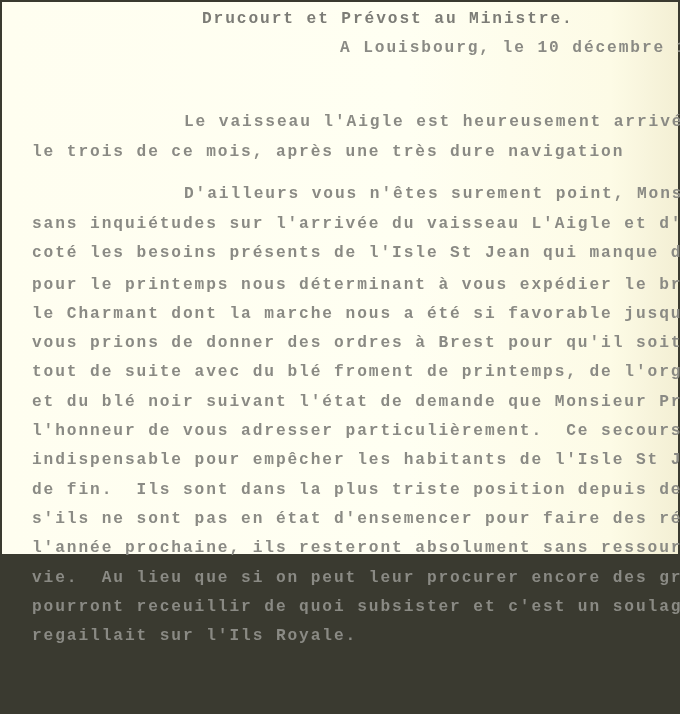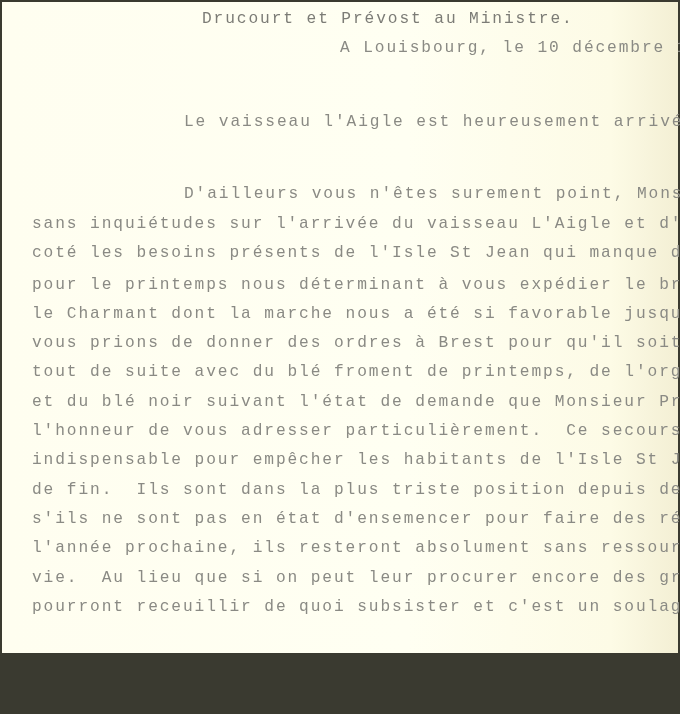--- a/index.html
+++ b/index.html
@@ -8,24 +8,25 @@
       background: #3a3a30;
     }
     body {
       width: 680px;
       height: 714px;
       overflow: hidden;
     }
     .page {
       position: relative;
       width: 676px;
-      height: 651px;
+      height: 552px;
       margin: 2px 0 0 2px;
       background: linear-gradient(to right, #fffef0 0%, #fffff2 60%, #fdfbe6 90%, #f3efd4 100%);
       box-sizing: border-box;
+      font-weight: bold;
     }
     .line {
       position: absolute;
       font-family: "Liberation Mono", "DejaVu Sans Mono", monospace;
       font-size: 16.2px;
       letter-spacing: 1.9px;
       color: #8a8a84;
       white-space: pre;
       line-height: 20px;
     }
@@ -33,29 +34,31 @@
   </style>
 </head>
 <body>
 
 <div class="page">
   <div class="line dark" style="left:200px; top:7px;">Drucourt et Prévost au Ministre.</div>
   <div class="line" style="left:338px; top:36px;">A Louisbourg, le 10 décembre 1757.</div>
 
 
   <div class="line" style="left:182px; top:110px;">Le vaisseau l'Aigle est heureusement arrivé ici</div>
+  <div class="line" style="left:30px; top:140px;">le trois de ce mois, après une très dure navigation</div>
 
   <div class="line" style="left:182px; top:182px;">D'ailleurs vous n'êtes surement point, Monseigneur,</div>
   <div class="line" style="left:30px; top:212px;">sans inquiétudes sur l'arrivée du vaisseau L'Aigle et d'une autre</div>
   <div class="line" style="left:30px; top:241px;">coté les besoins présents de l'Isle St Jean qui manque de semence</div>
   <div class="line" style="left:30px; top:273px;">pour le printemps nous déterminant à vous expédier le brigantin,</div>
   <div class="line" style="left:30px; top:302px;">le Charmant dont la marche nous a été si favorable jusqu'ici.  Nous</div>
   <div class="line" style="left:30px; top:331px;">vous prions de donner des ordres à Brest pour qu'il soit renvoyé</div>
   <div class="line" style="left:30px; top:360px;">tout de suite avec du blé froment de printemps, de l'orge, du seigle</div>
   <div class="line" style="left:30px; top:390px;">et du blé noir suivant l'état de demande que Monsieur Prevost à</div>
   <div class="line" style="left:30px; top:419px;">l'honneur de vous adresser particulièrement.  Ce secours est</div>
   <div class="line" style="left:30px; top:448px;">indispensable pour empêcher les habitants de l'Isle St Jean de mourir</div>
   <div class="line" style="left:30px; top:478px;">de fin.  Ils sont dans la plus triste position depuis deux ans, et</div>
   <div class="line" style="left:30px; top:507px;">s'ils ne sont pas en état d'ensemencer pour faire des récoltes</div>
   <div class="line" style="left:30px; top:536px;">l'année prochaine, ils resteront absolument sans ressources pour la</div>
   <div class="line" style="left:30px; top:566px;">vie.  Au lieu que si on peut leur procurer encore des graines ils</div>
   <div class="line" style="left:30px; top:595px;">pourront receuillir de quoi subsister et c'est un soulagement qui</div>
+  <div class="line" style="left:30px; top:624px;">regaillait sur l'Ils Royale.</div>
 </div>
 
 </body></html>

